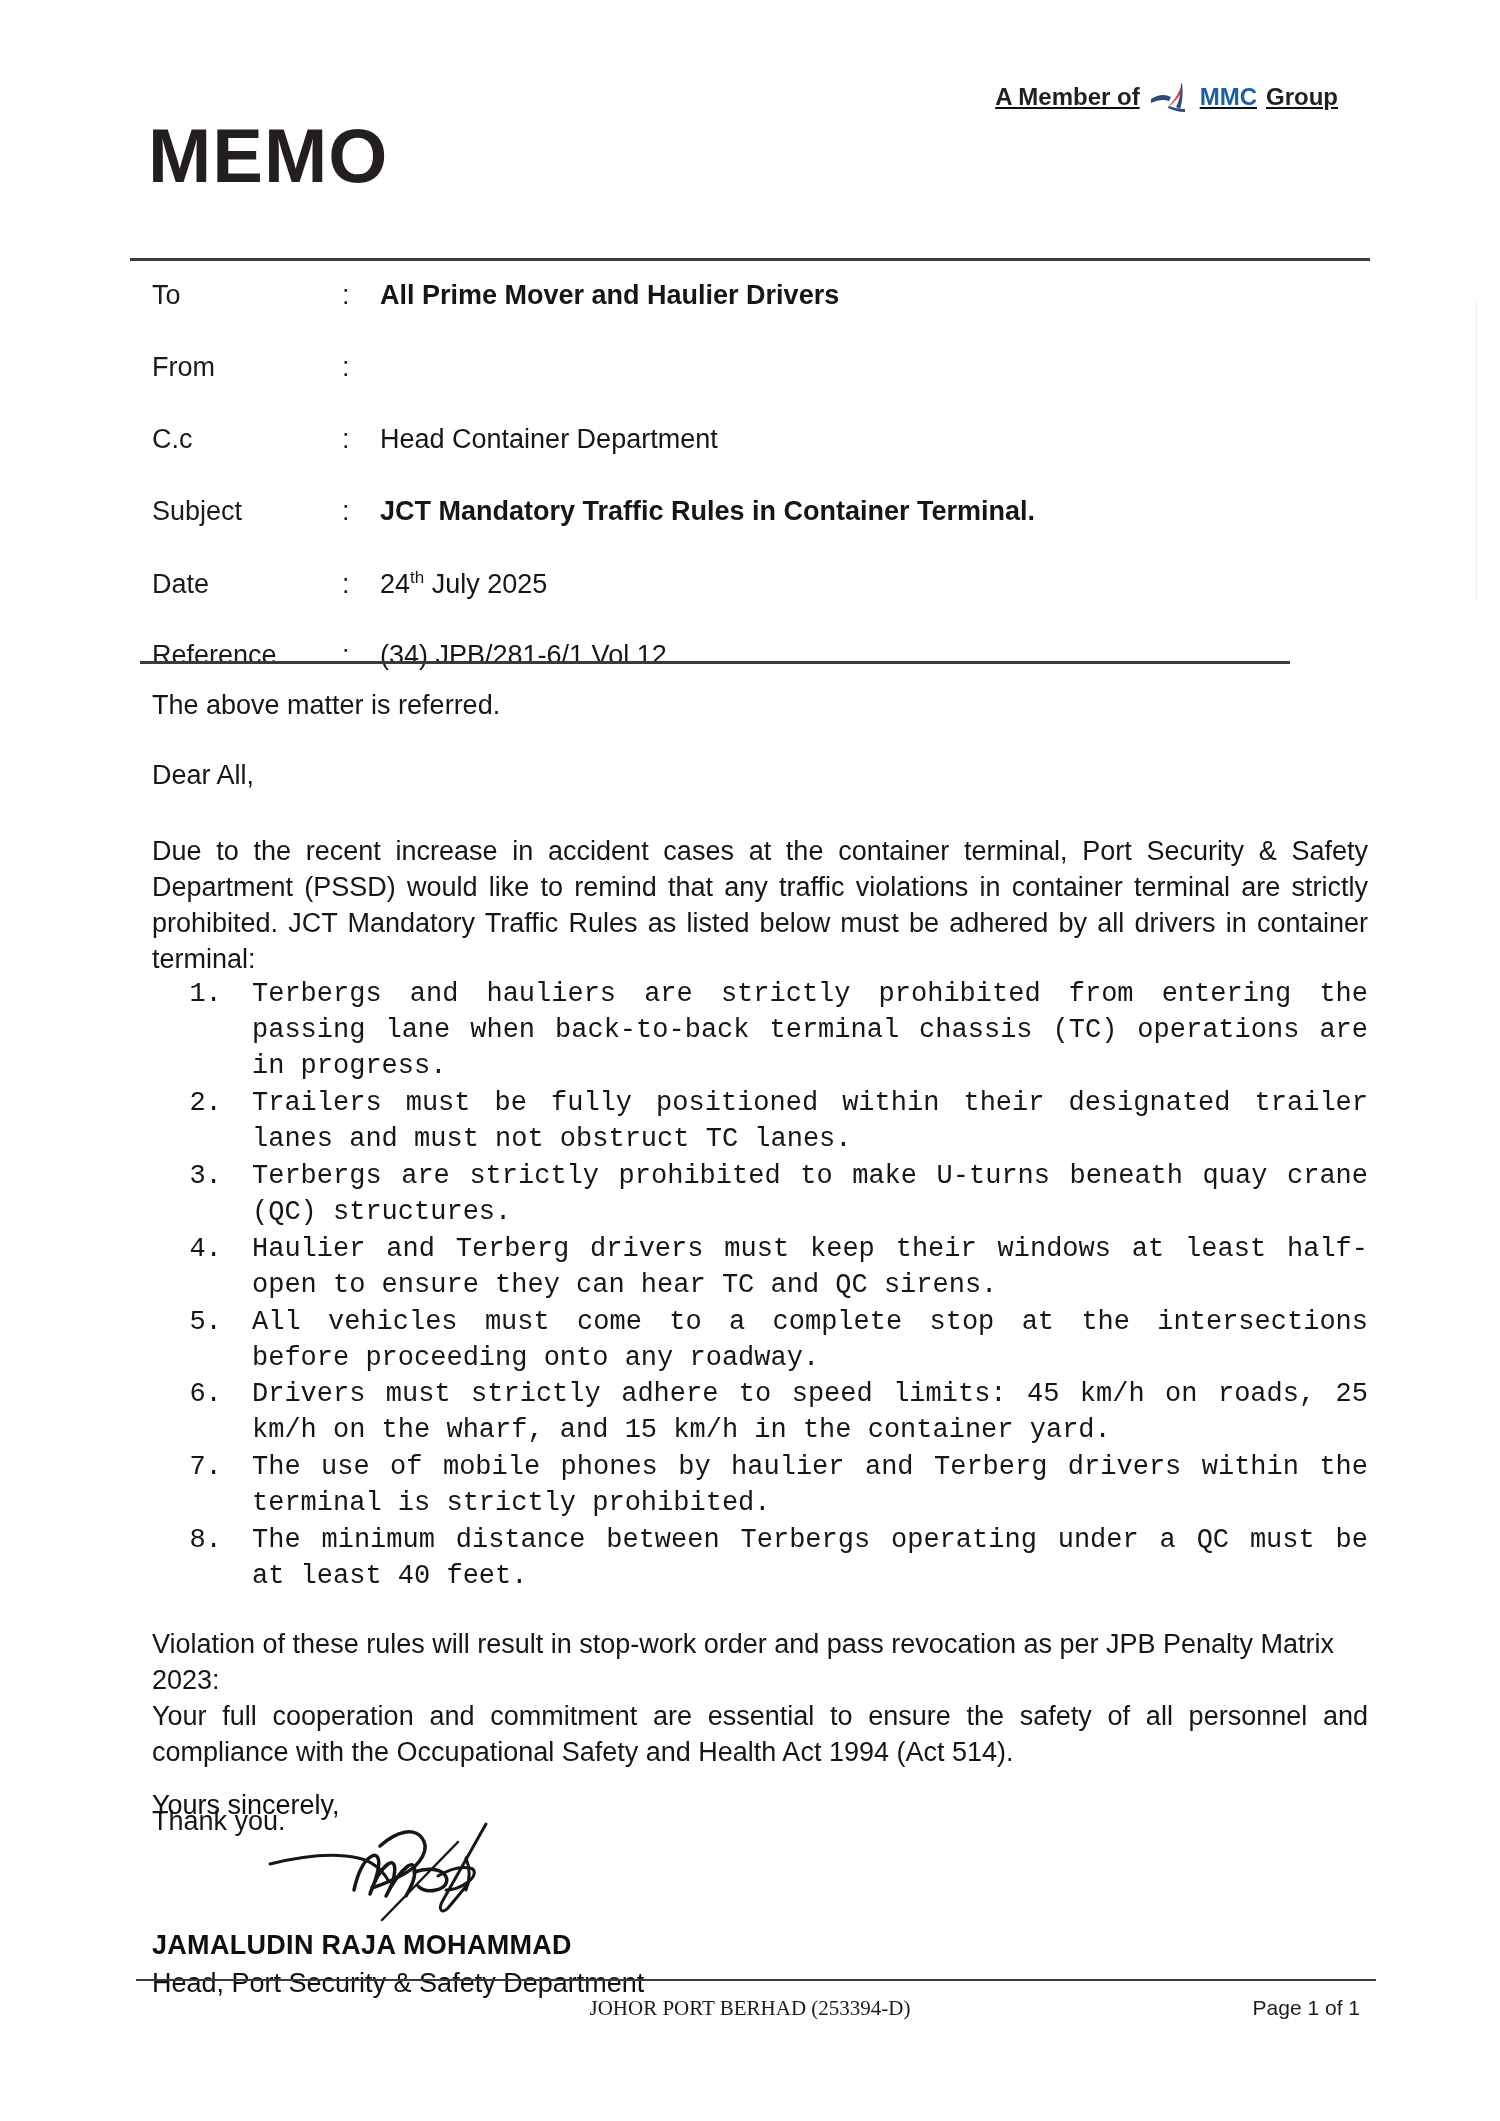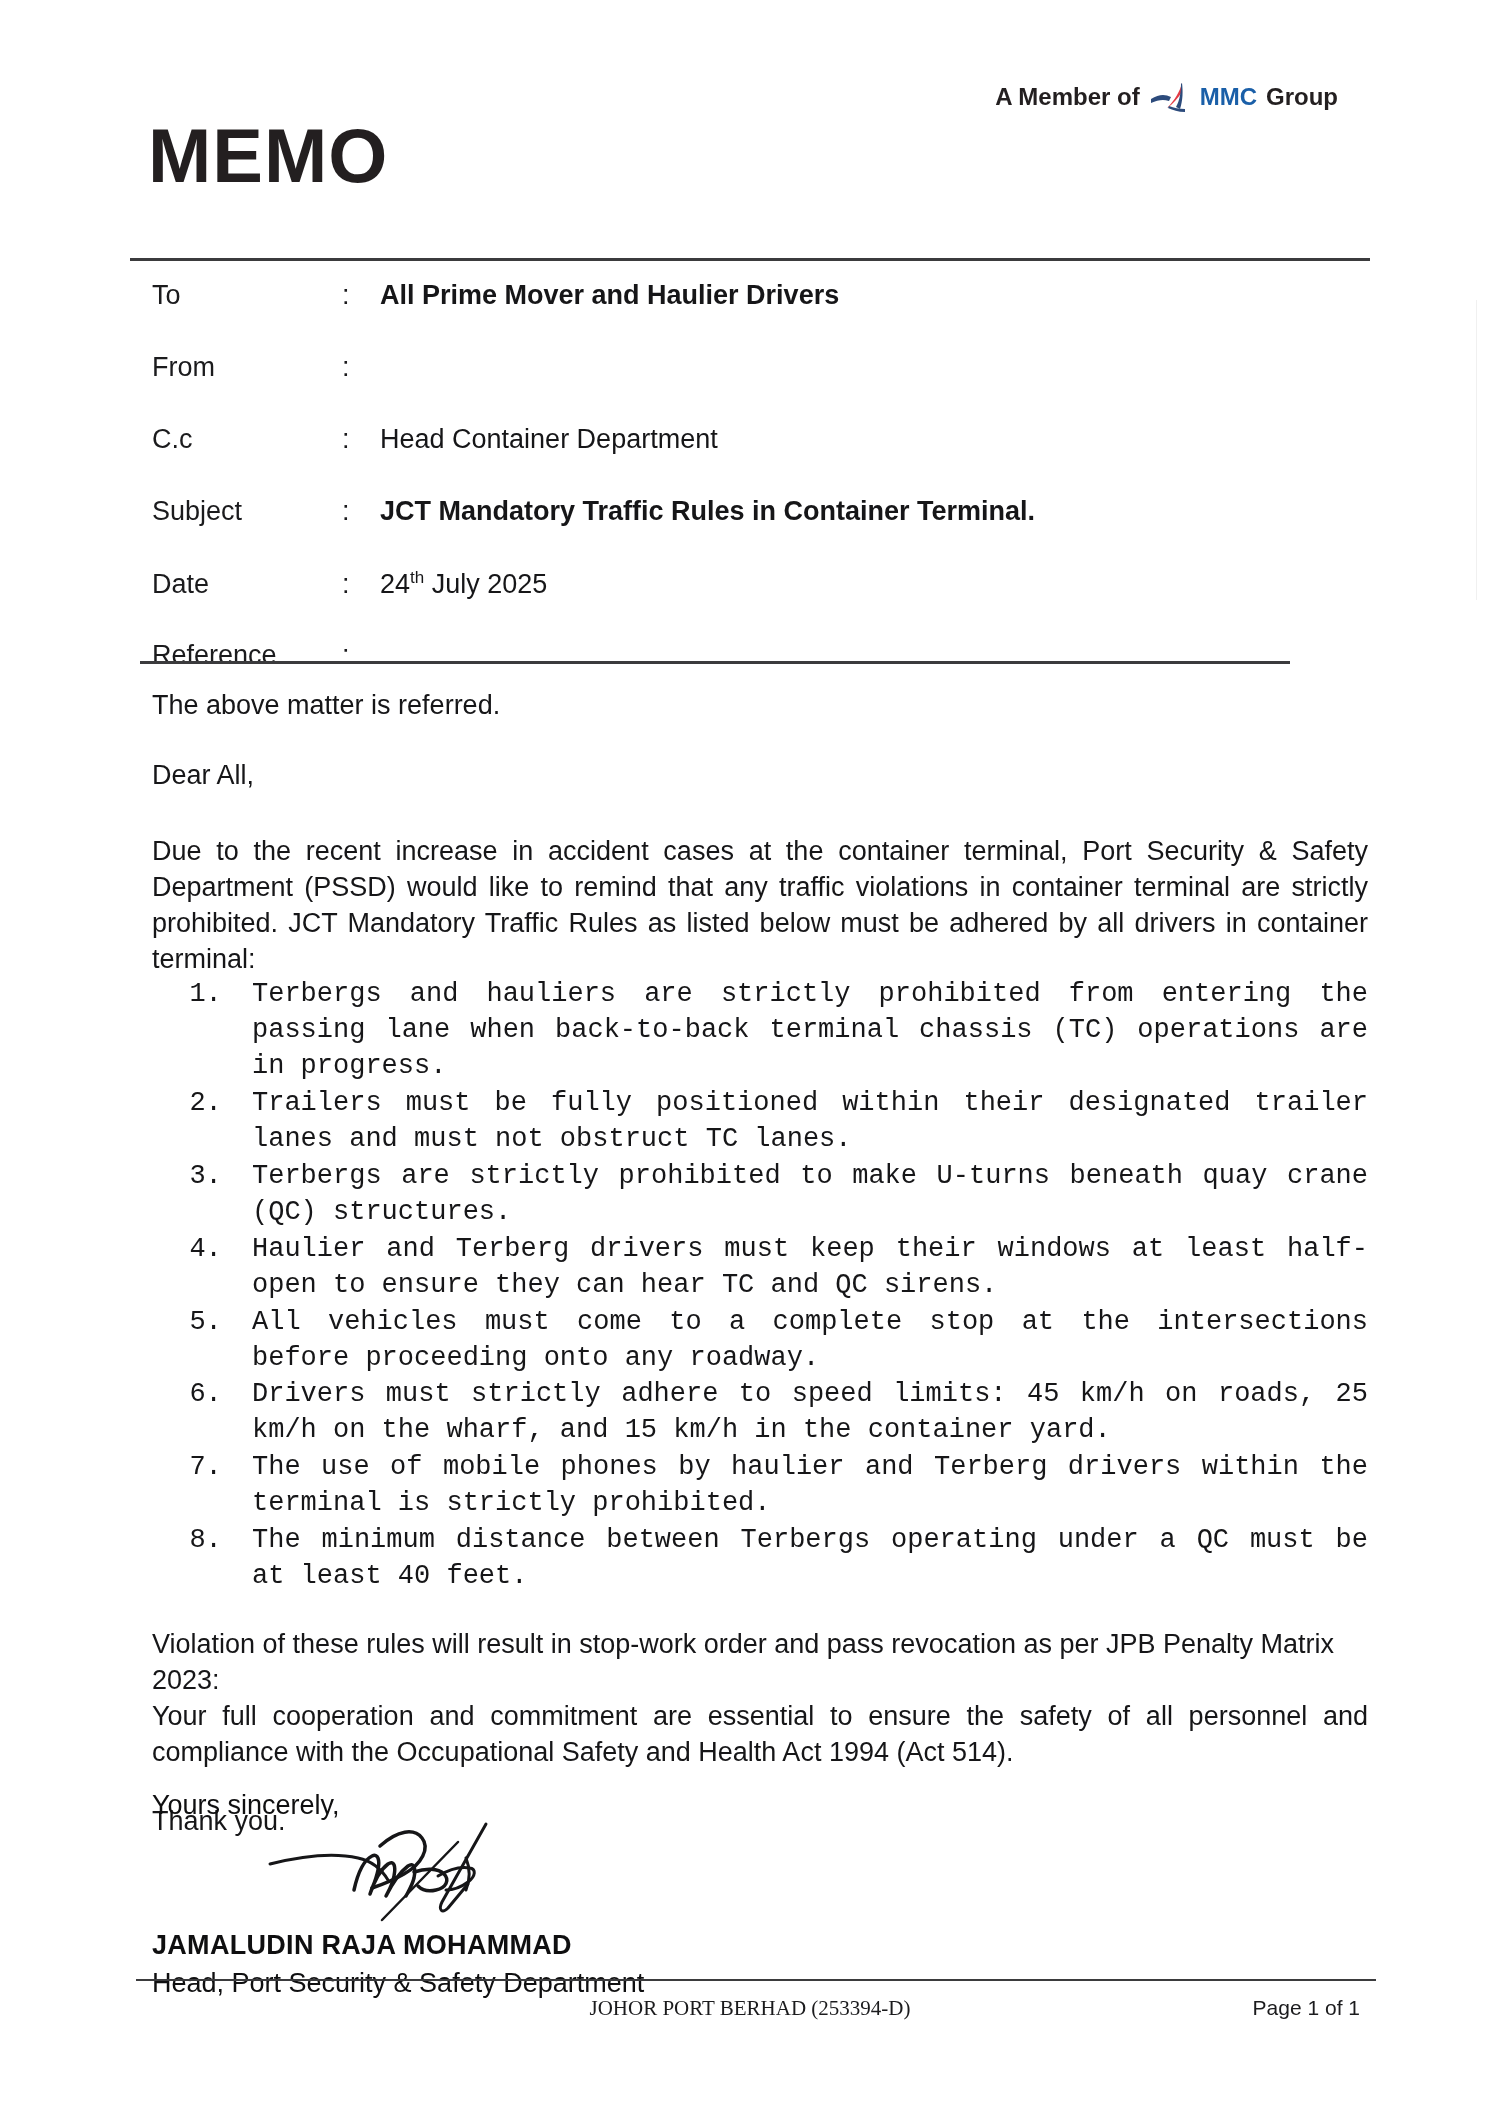--- a/index.html
+++ b/index.html
@@ -80,20 +80,21 @@
   }
   .member-row {
     display: flex;
     align-items: center;
     justify-content: flex-end;
     gap: 9px;
     margin-top: 16px;
     font-size: 24px;
     font-weight: bold;
     white-space: nowrap;
+    text-decoration: underline;
   }
   .member-of { color: #231f20; font-weight: bold; }
   .mmc-mark { width: 42px; height: 30px; flex: 0 0 auto; }
   .mmc-word { color: #1a5fa8; font-weight: bold; }
   .group-word { color: #231f20; font-weight: bold; }
 
   
   .rule {
     position: absolute;
     background: #3b3b3d;
@@ -284,20 +285,21 @@
 
     <div class="meta-row">
       <span class="meta-label">Date</span>
       <span class="meta-colon">:</span>
       <span class="meta-value"><span>24</span><span class="sup">th</span><span> July 2025</span></span>
     </div>
 
     <div class="meta-row">
       <span class="meta-label">Reference</span>
       <span class="meta-colon">:</span>
+      <span class="meta-value">(34) JPB/281-6/1 Vol 12</span>
     </div>
   </div>
 
   <div class="rule rule-mid"></div>
 
   <div class="body">
 
     <p class="p">The above matter is referred.</p>
 
     <p class="p salutation">Dear All,</p>

